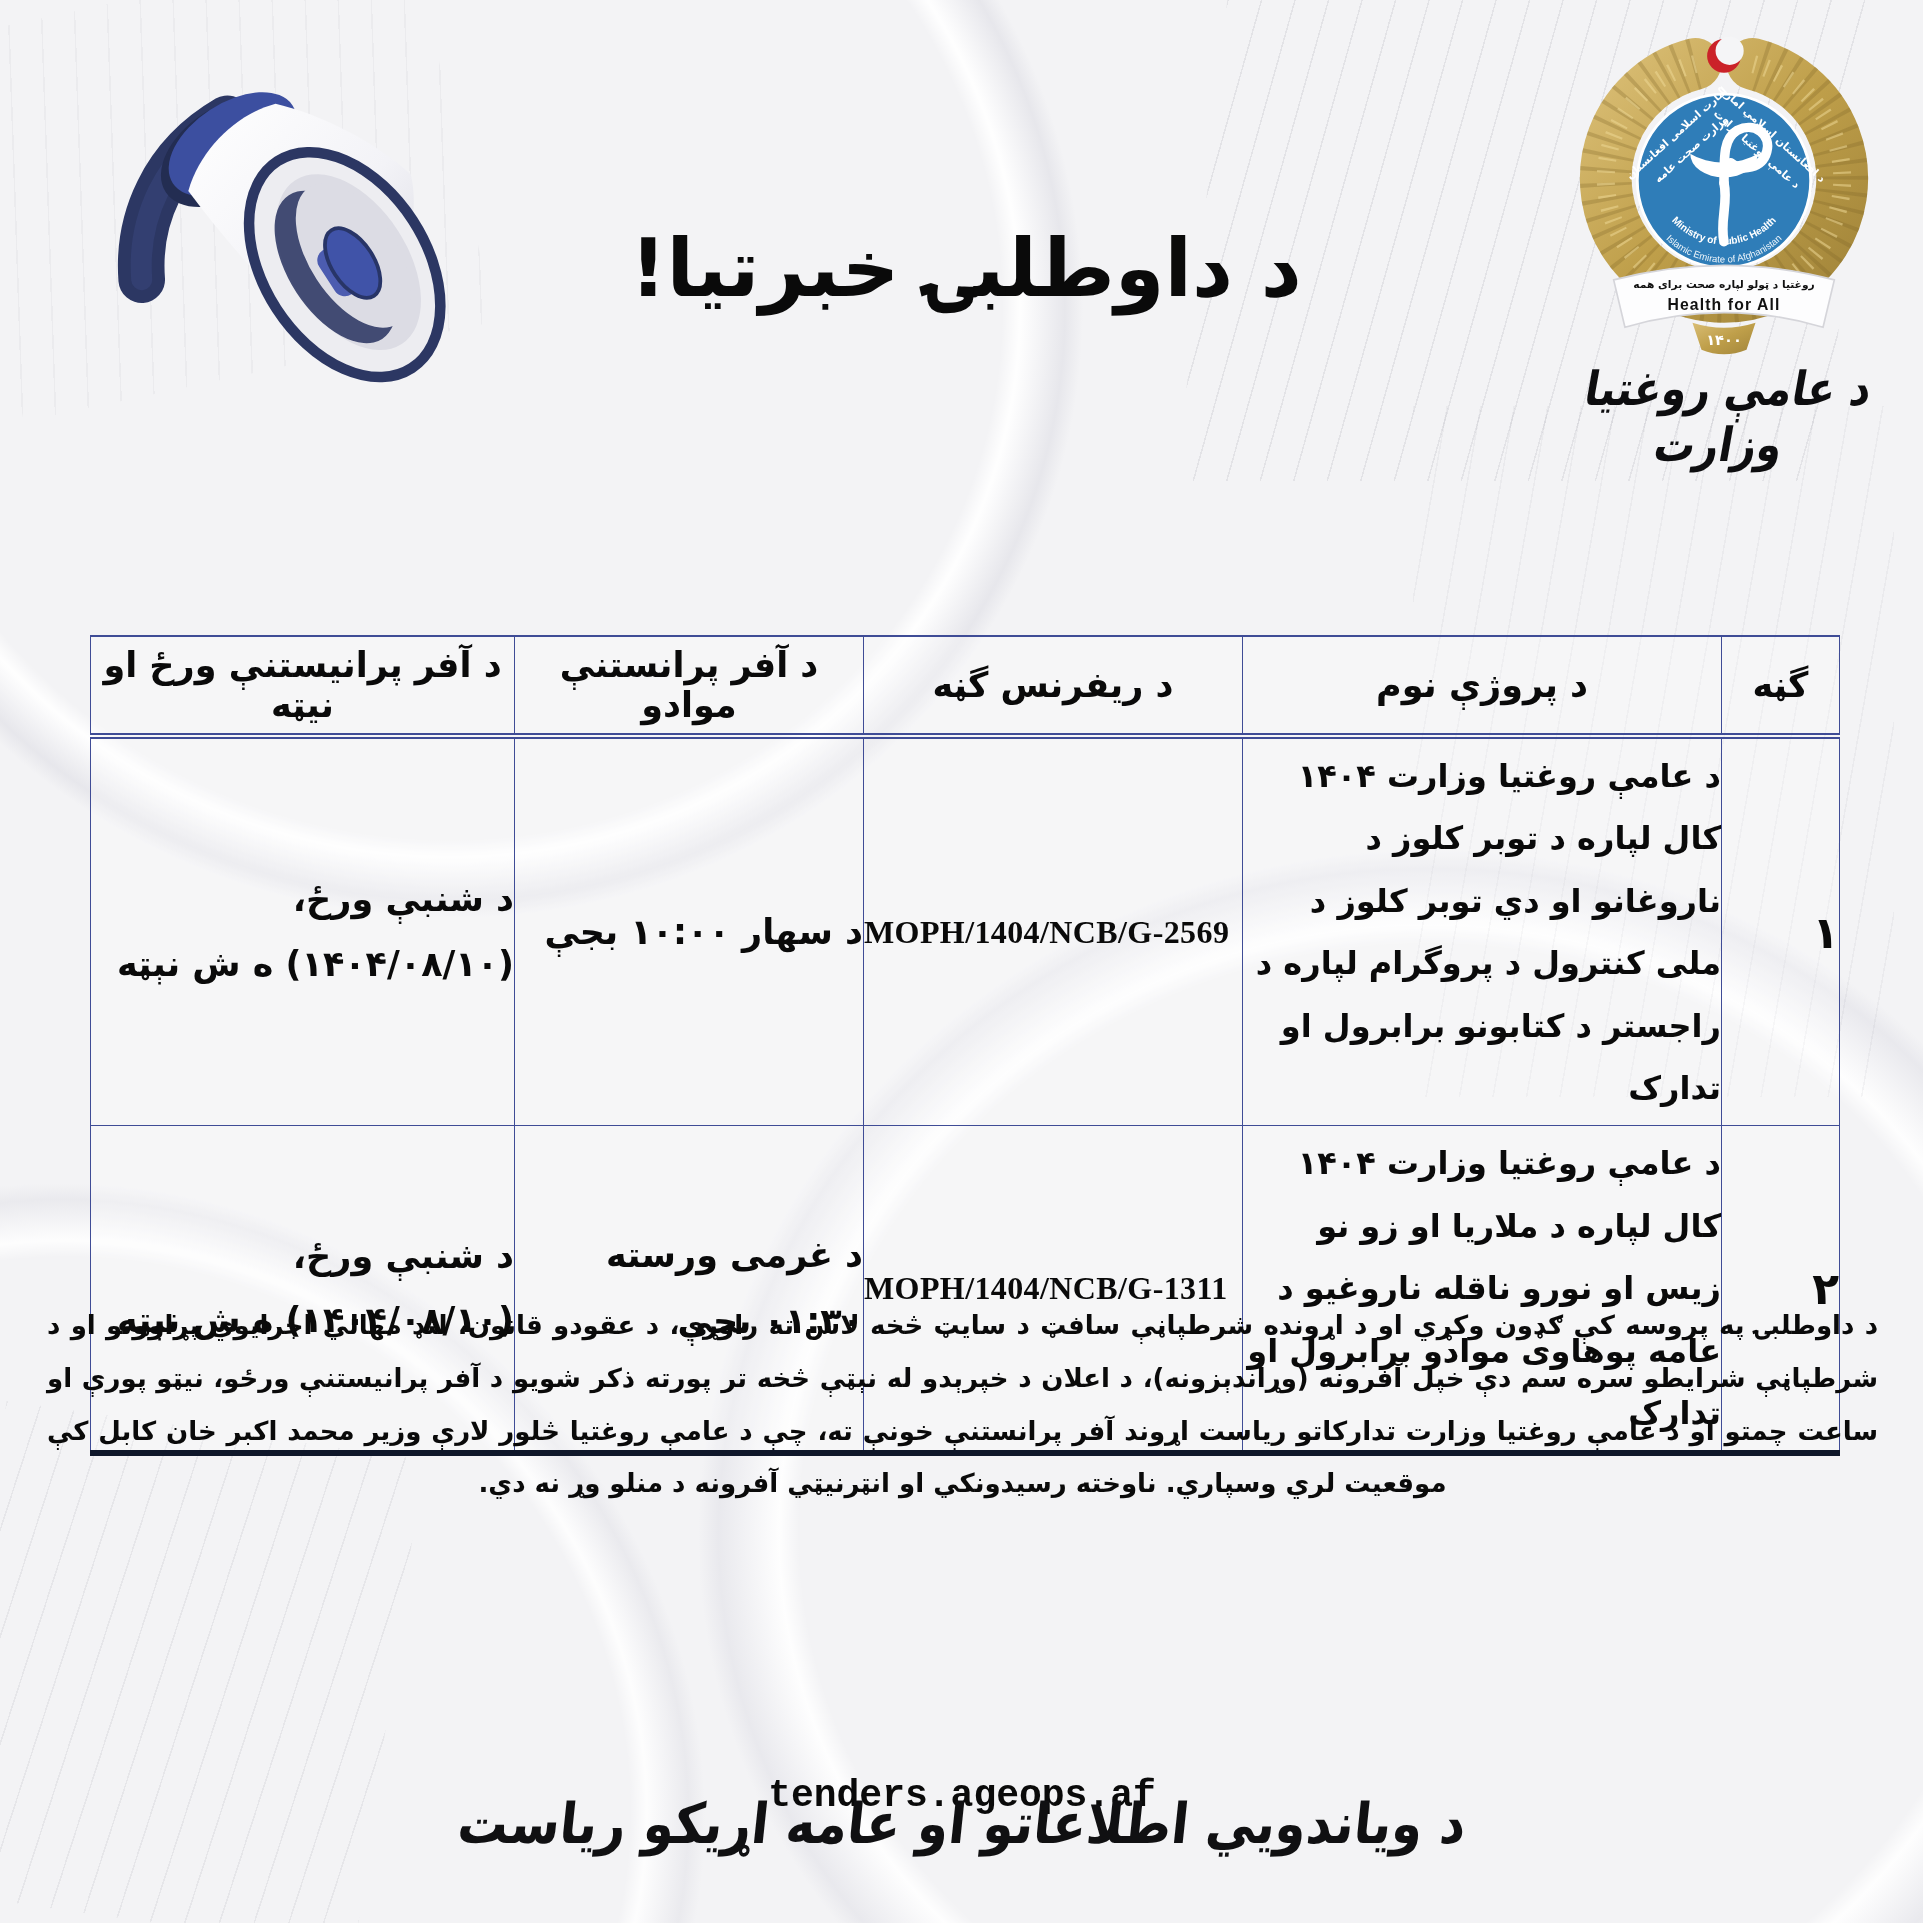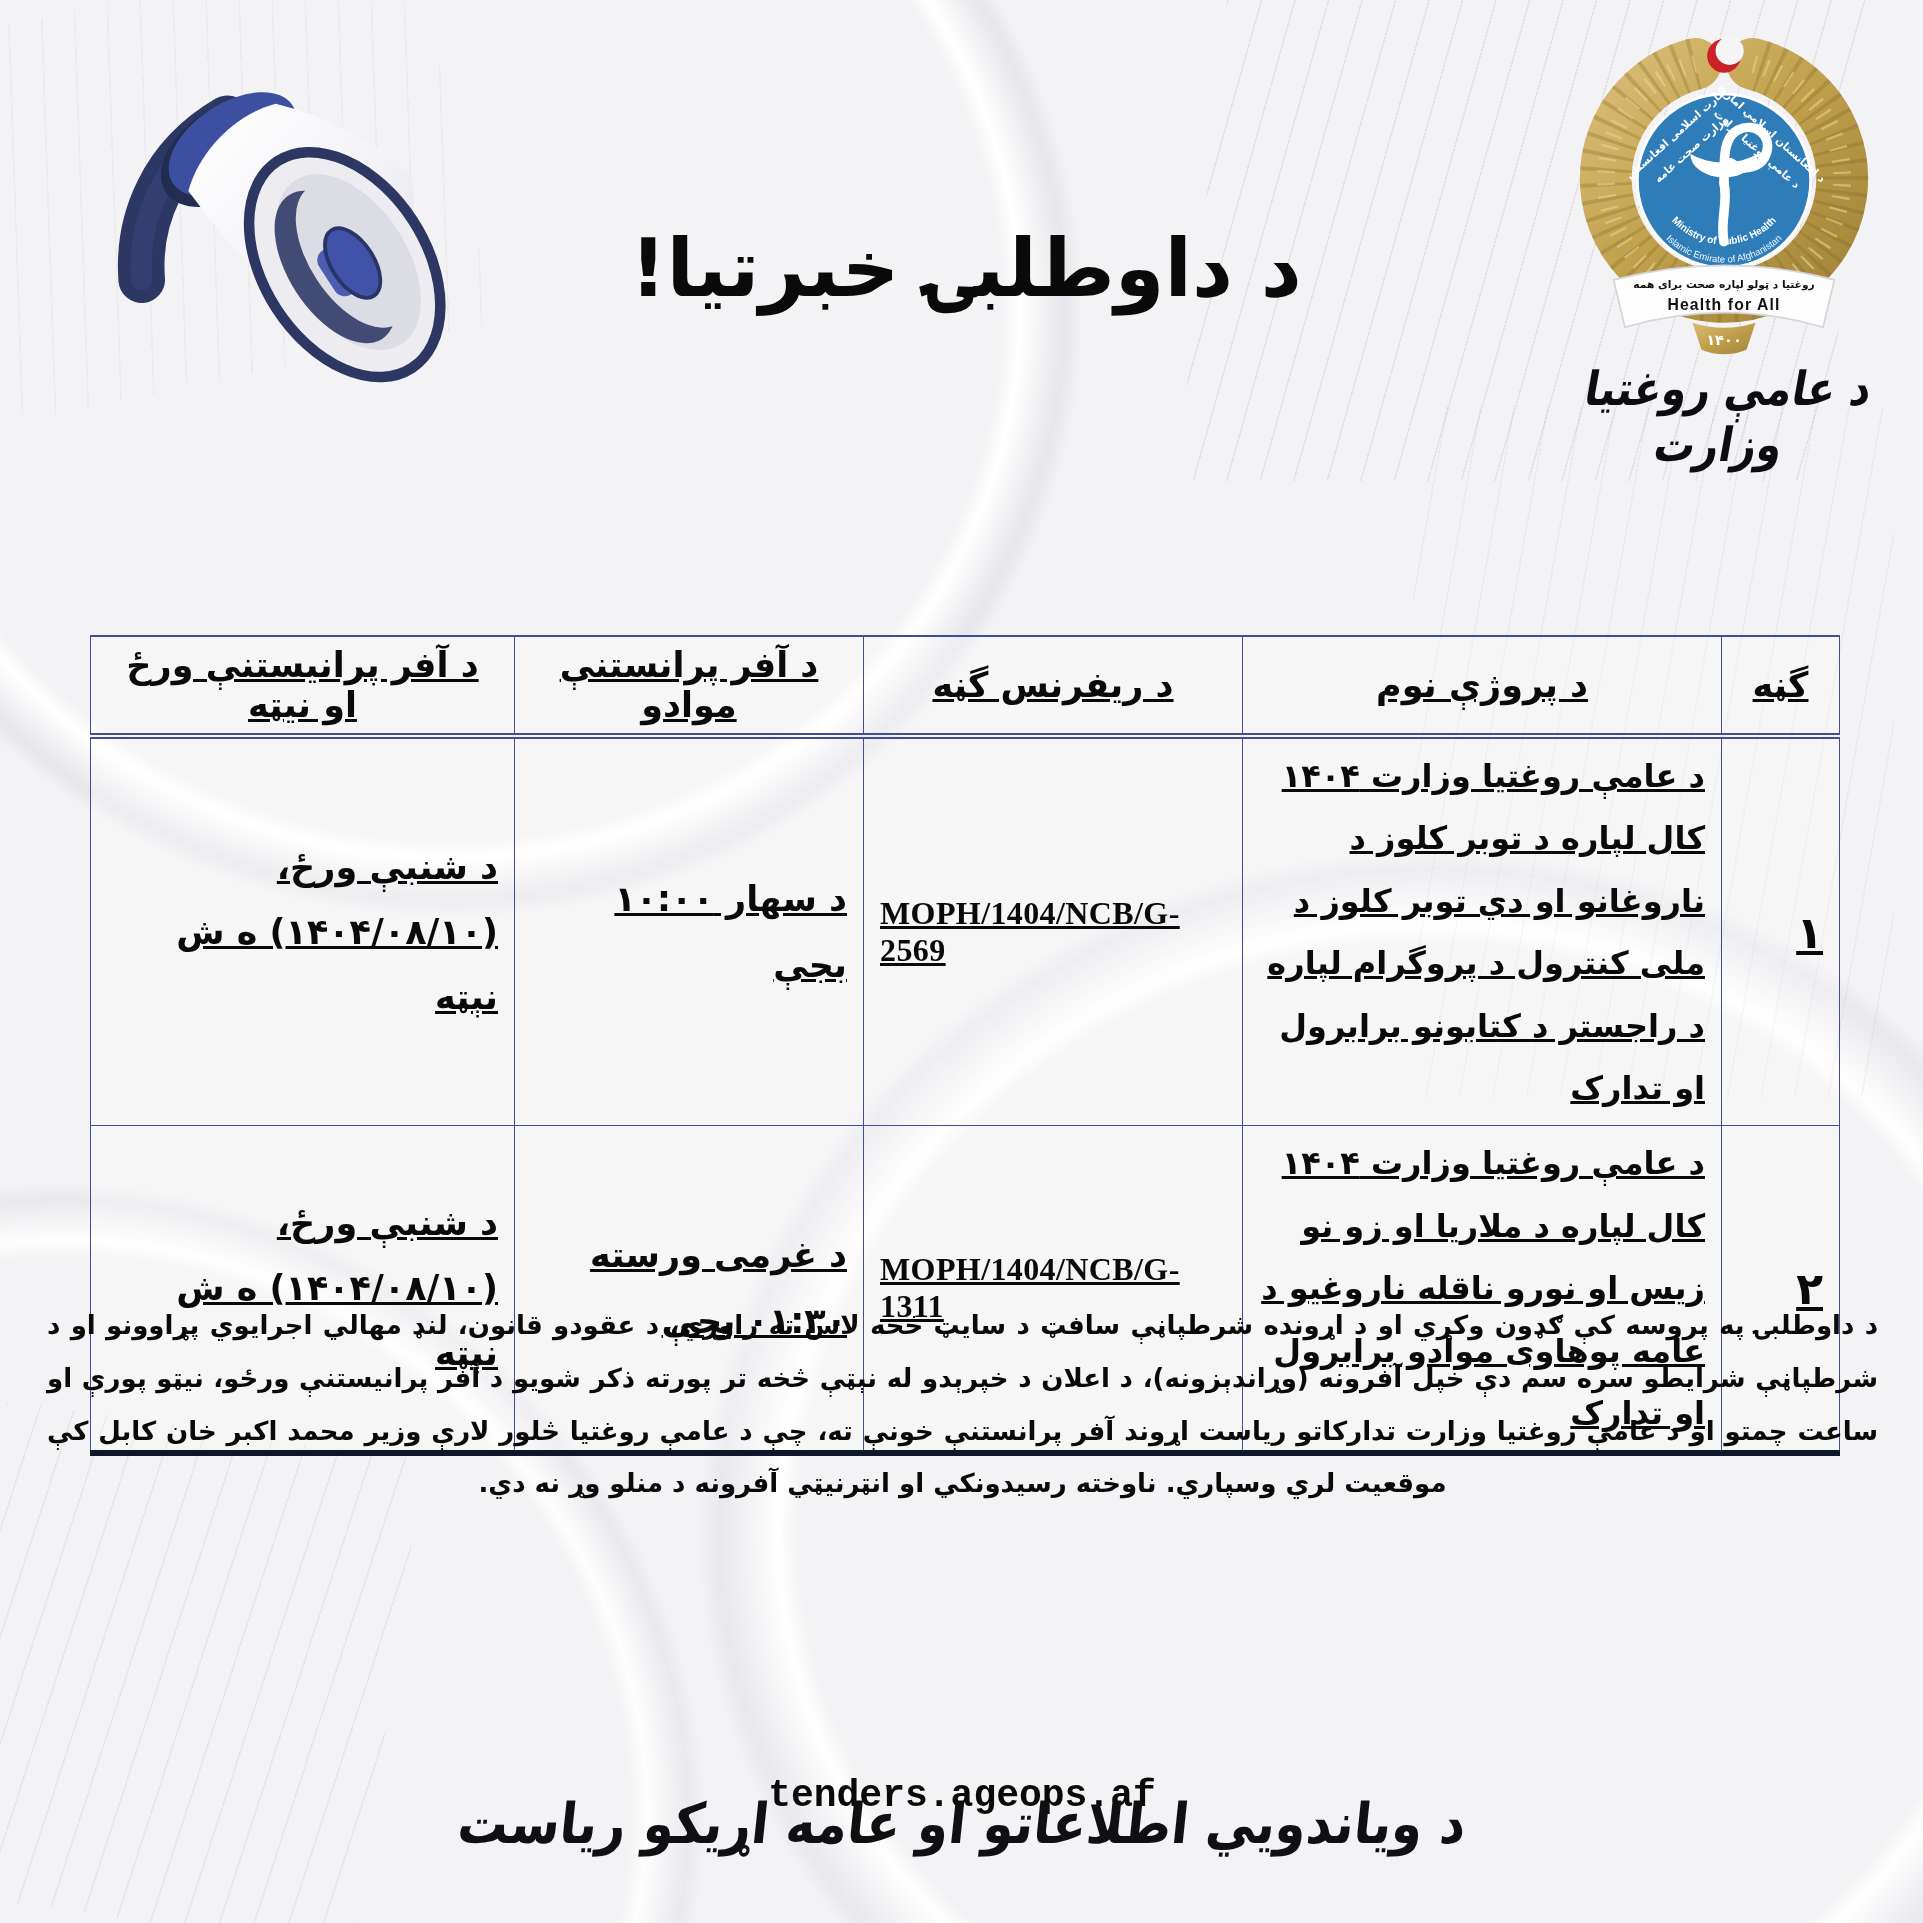--- a/index.html
+++ b/index.html
@@ -43,21 +43,21 @@
   }
 
   
   .tender-table{
     position:absolute;top:635px;left:90px;width:1749px;
     border-collapse:collapse;direction:rtl;table-layout:fixed;
     background:rgba(255,255,255,.25);
   }
   .tender-table th,.tender-table td{
     border:1.5px solid #3f4c96;vertical-align:middle;
-    font-weight:bold;padding:6px 16px;text-decoration:underline;
+    font-weight:bold;padding:6px 0;
   }
   .tender-table th{height:84px;font-size:35px;border-top:2.3px solid #3f4c96;border-bottom:6.8px double #3f4c96;}
   .tender-table .row-a td{height:240px;}
   .tender-table .row-b td{height:293px;border-bottom:6px solid #0f172a;}
   .cell-no{font-size:44px;}
   .cell-project{font-size:32px;line-height:1.95;}
   .cell-ref{font-family:"Liberation Serif",serif;font-size:32px;direction:ltr;letter-spacing:0.4px;}
   .cell-time{font-size:35px;line-height:1.9;}
   .cell-date{font-size:35px;line-height:1.85;}
 

